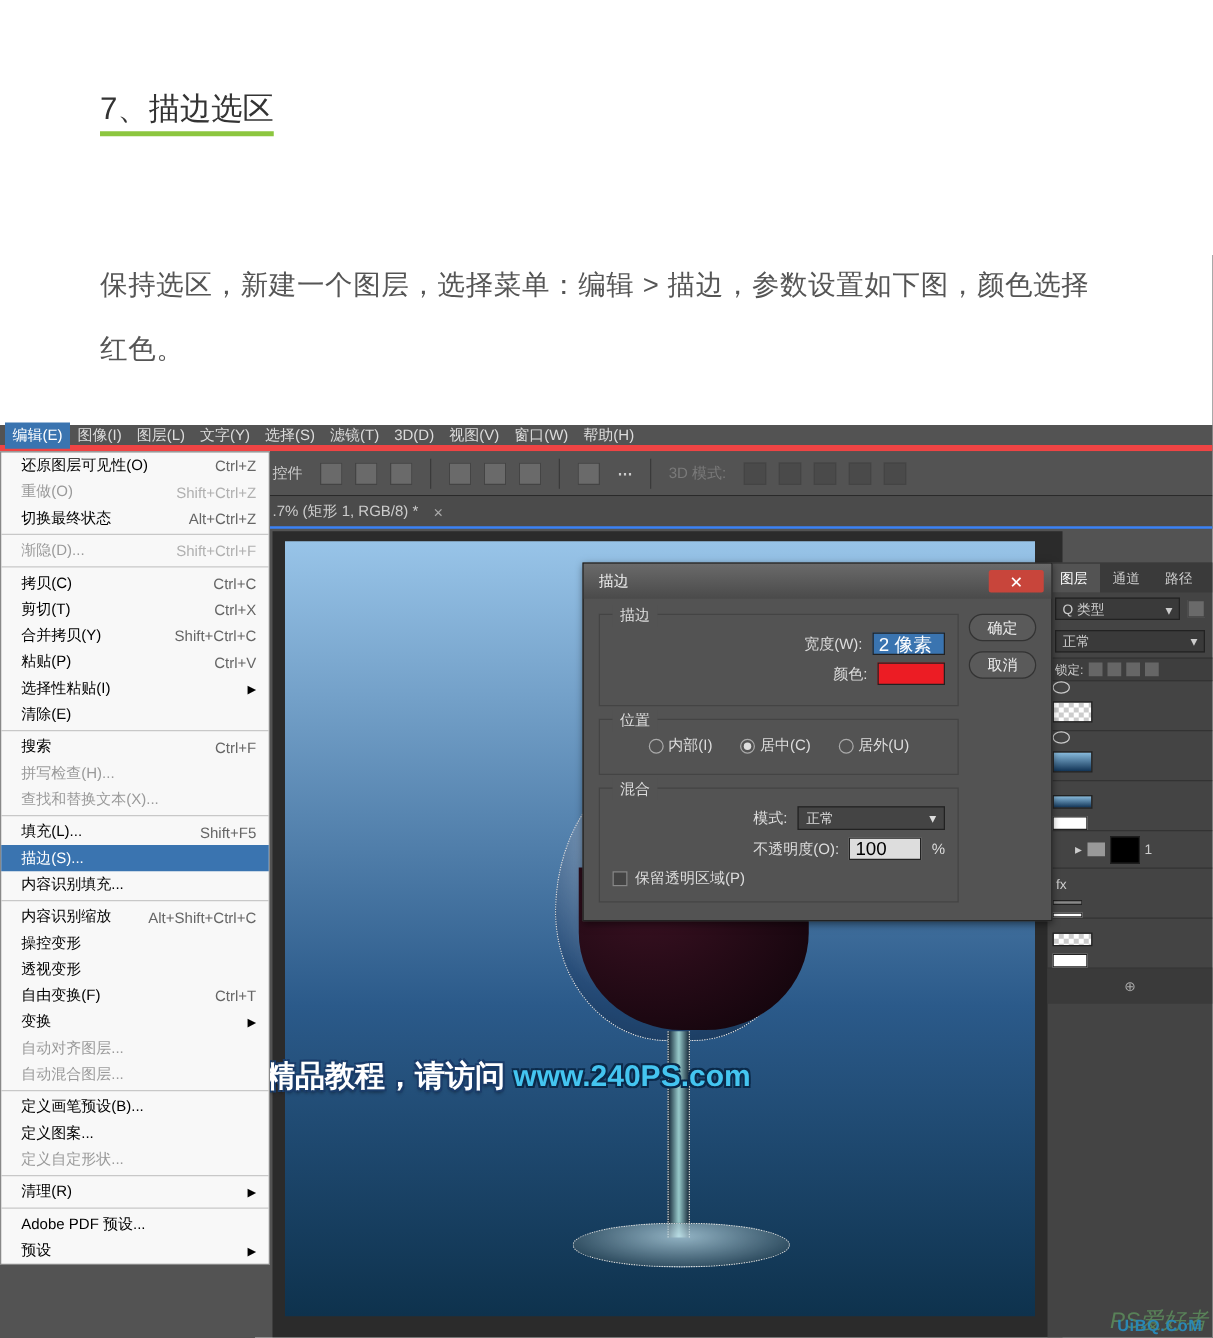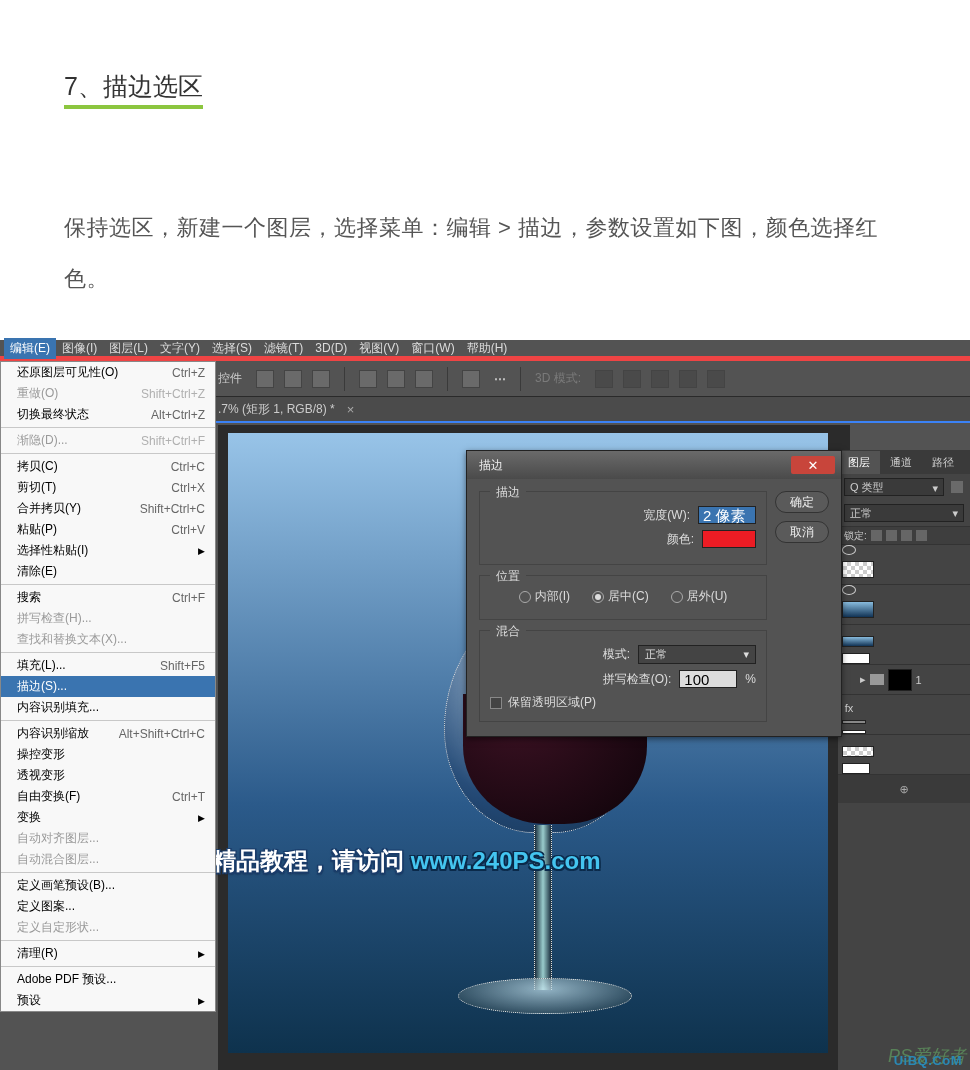--- a/index.html
+++ b/index.html
@@ -1,17 +1,17 @@
 <!DOCTYPE html>
 <html><head>
 <meta charset="utf-8">
 <style>
   * { box-sizing: border-box; margin: 0; padding: 0; }
   body { width: 970px; height: 1070px; background: #ffffff; font-family: "Microsoft YaHei", Arial, sans-serif; overflow: hidden; position: relative; }
-  .doc-area { padding: 70px 80px 0 64px; }
+  .doc-area { padding: 70px 80px 0 80px; }
   .step-title { font-size: 25px; color: #333; border-bottom: 4px solid #8cc63f; display: inline-block; padding-bottom: 2px; }
   .step-body { margin-top: 94px; font-size: 22px; color: #555; line-height: 2.3; letter-spacing: 0.5px; }
   .ps { position: absolute; left: 0; top: 340px; width: 970px; height: 730px; background: #535353; font-size: 12px; color: #dcdcdc; }
   .menubar { height: 21px; background: #535353; display: flex; align-items: center; padding-left: 4px; border-bottom: 5px solid #ef4444; }
   .menubar span { padding: 2px 6px; font-size: 12px; cursor: default; }
   .menubar span.active { background: #3a74b0; color: #fff; }
   .optionsbar { height: 36px; background: #535353; display: flex; align-items: center; gap: 14px; padding-left: 218px; border-bottom: 1px solid #2a2a2a; }
   .opt-label { color: #ccc; font-size: 12px; }
   .icon-set { display: flex; gap: 10px; align-items: center; }
   .ibtn { width: 18px; height: 18px; background: #6a6a6a; border: 1px solid #444; }
@@ -328,21 +328,21 @@
         <div class="fieldset" style="margin-bottom:0;">
           <div class="fs-legend">混合</div>
           <div class="field-row">
             <label>模式:</label>
             <div class="select">
               <span>正常</span>
               <span>▾</span>
             </div>
           </div>
           <div class="field-row">
-            <label>拼写检查(O):</label>
+            <label>不透明度(O):</label>
             <div class="txt-input white">100</div>
             <span>%</span>
           </div>
           <div class="chk-row">
             <div class="chk"></div>
             <span>保留透明区域(P)</span>
           </div>
         </div>
       </div>
       <div class="dlg-right">

